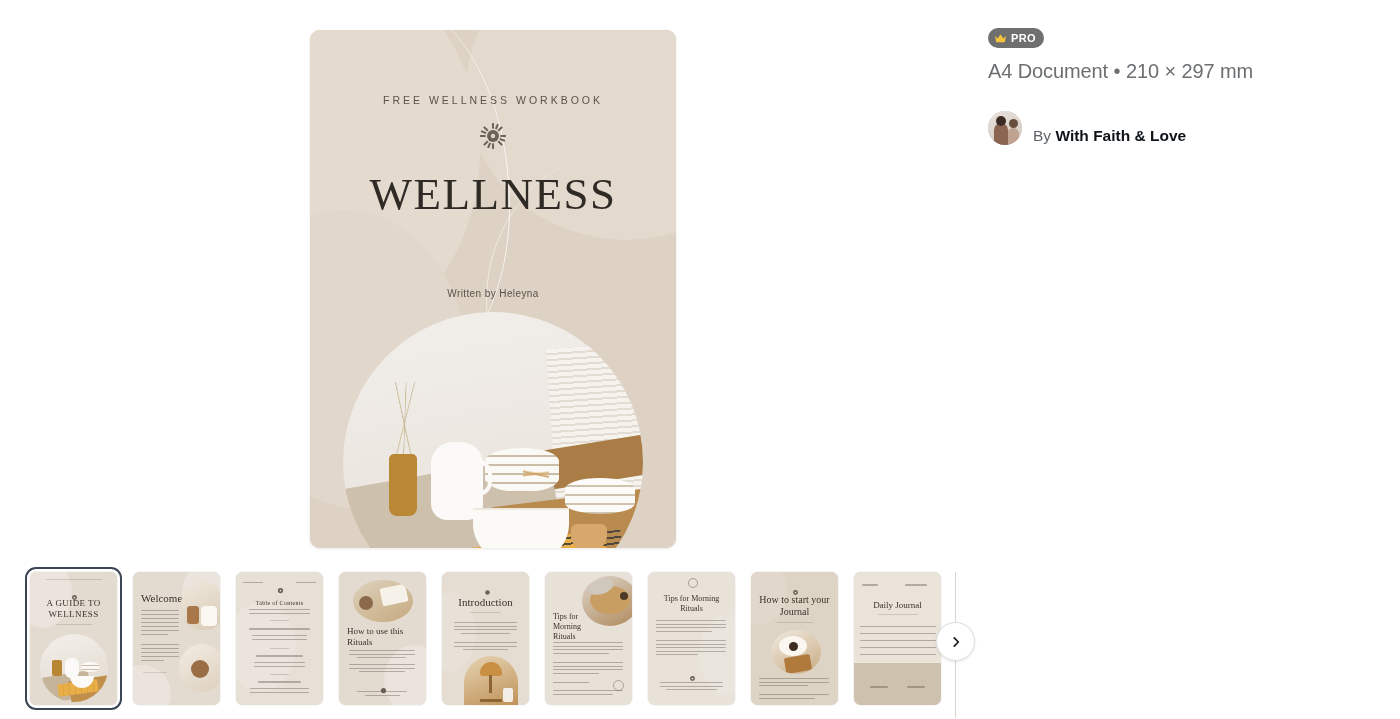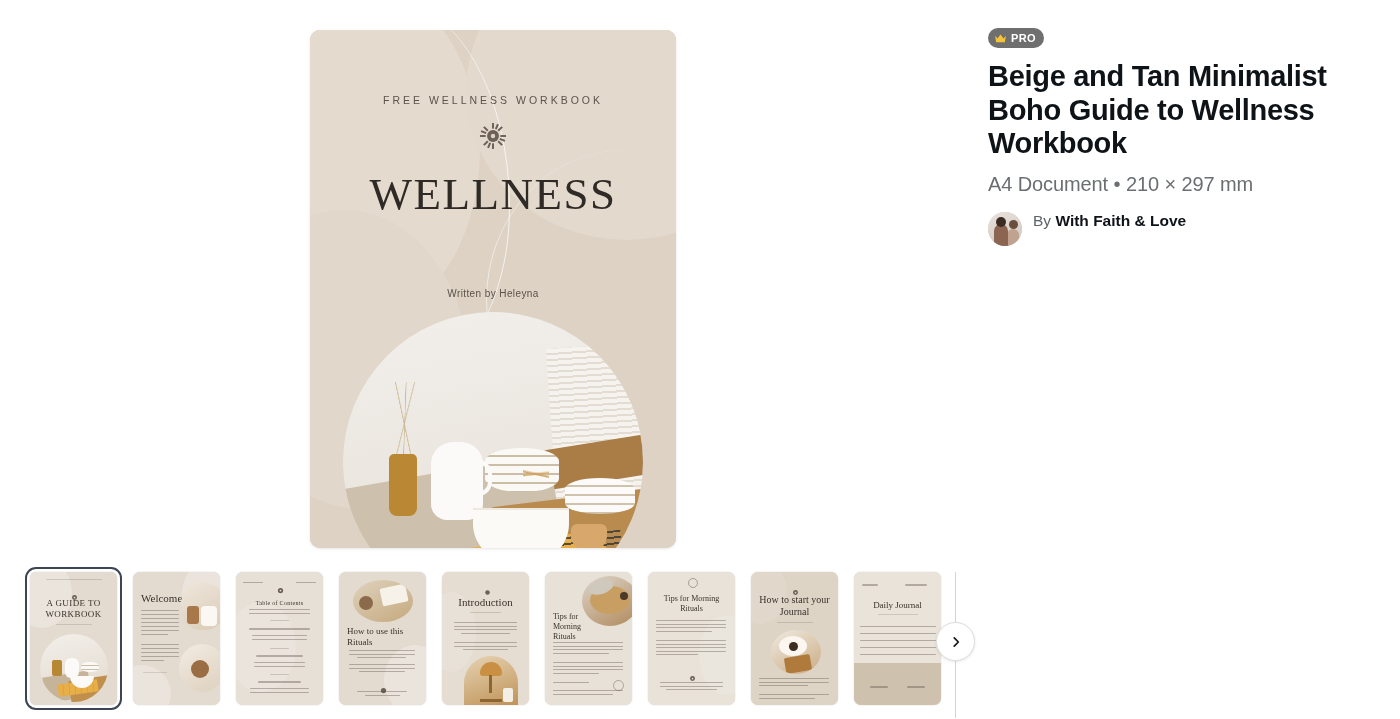--- a/index.html
+++ b/index.html
@@ -205,21 +205,21 @@
   .pro-badge .lbl { font-size:11px; font-weight:700; letter-spacing:.3px; }
 
   .title {
     margin:12px 0 0 0;
     font-size:29px; line-height:1.16; font-weight:700; letter-spacing:-.3px;
     color:#0e1318; max-width:380px;
   }
   .meta {
     margin-top:12px; font-size:20px; color:#6b6f72; letter-spacing:-.1px;
   }
-  .author-row { margin-top:16px; display:flex; align-items:flex-start; gap:11px; }
+  .author-row { margin-top:28px; display:flex; align-items:flex-end; gap:11px; }
   .avatar {
     width:34px; height:34px; border-radius:50%; overflow:hidden;
     position:relative; background:#cfc7c2; flex:none;
   }
   .av-bg { position:absolute; inset:0; background:linear-gradient(160deg,#e9e2dc,#cfc5bd); }
   .av-p1 { position:absolute; left:6px; bottom:0; width:14px; height:22px;
            background:#8b6552; border-radius:7px 7px 0 0; }
   .av-h1 { position:absolute; left:8px; top:5px; width:10px; height:10px;
            background:#3b2b22; border-radius:50%; }
   .av-p2 { position:absolute; right:3px; bottom:0; width:12px; height:17px;
@@ -320,21 +320,21 @@
         <div class="t-blob" style="left:-18px;top:-14px;width:60px;height:70px;"></div>
         <div class="t-orn" style="left:41px;top:15px;">
           <svg viewBox="0 0 40 40">
               <circle cx="20" cy="20" r="14" fill="#6c6057"></circle>
               <circle cx="20" cy="20" r="5" fill="#e3dbd0"></circle>
             </svg>
         </div>
         <div class="t-lines" style="left:16px;top:7px;width:56px;">
           <i style="height:1px;opacity:.55"></i>
         </div>
-        <div class="t-title" style="top:26px;font-size:9px;letter-spacing:.4px;line-height:1.25;">A GUIDE TO WORKBOOK</div>
+        <div class="t-title" style="top:26px;font-size:9px;letter-spacing:.4px;line-height:1.25;">A GUIDE TO WELLNESS</div>
         <div class="t-lines" style="left:26px;top:52px;width:36px;">
             <i style="height:1px;opacity:.5"></i>
           </div>
         <div class="t-photo" style="left:10px;top:62px;width:68px;height:68px;">
           <div class="t-ph-fill" style="background:linear-gradient(165deg,#f3efe9,#e0d8cd);"></div>
           <div style="position:absolute;left:4px;bottom:2px;width:46px;height:26px;background:#c6b49a;transform:rotate(-9deg);"></div>
           <div style="position:absolute;left:30px;bottom:0;width:40px;height:24px;background:#c08f4c;transform:rotate(-8deg);"></div>
           <div style="position:absolute;left:18px;bottom:8px;width:40px;height:12px;background:repeating-linear-gradient(92deg,#e8ae48 0 5px,#dfa33c 5px 6px);transform:rotate(-8deg);"></div>
           <div style="position:absolute;left:12px;top:26px;width:10px;height:16px;background:#b88733;border-radius:2px;"></div>
           <div style="position:absolute;left:25px;top:24px;width:14px;height:20px;background:#fbfaf8;border-radius:6px;"></div>
@@ -625,21 +625,20 @@
 
   <div class="info-panel">
 
     <div class="pro-badge">
       <svg width="13" height="11" viewBox="0 0 24 20">
         <path d="M2 5 L6.5 10 L12 2.5 L17.5 10 L22 5 L20 17 L4 17 Z" fill="#f5c33b"></path>
       </svg>
       <span class="lbl">PRO</span>
     </div>
 
-    <h1 class="title">Beige and Tan Minimalist Boho Guide to Wellness Workbook</h1>
 
     <div class="meta">A4 Document • 210 × 297 mm</div>
 
     <div class="author-row">
       <div class="avatar">
         <div class="av-bg"></div>
         <div class="av-p2"></div>
           <div class="av-h2"></div>
         <div class="av-p1"></div>
           <div class="av-h1"></div>

